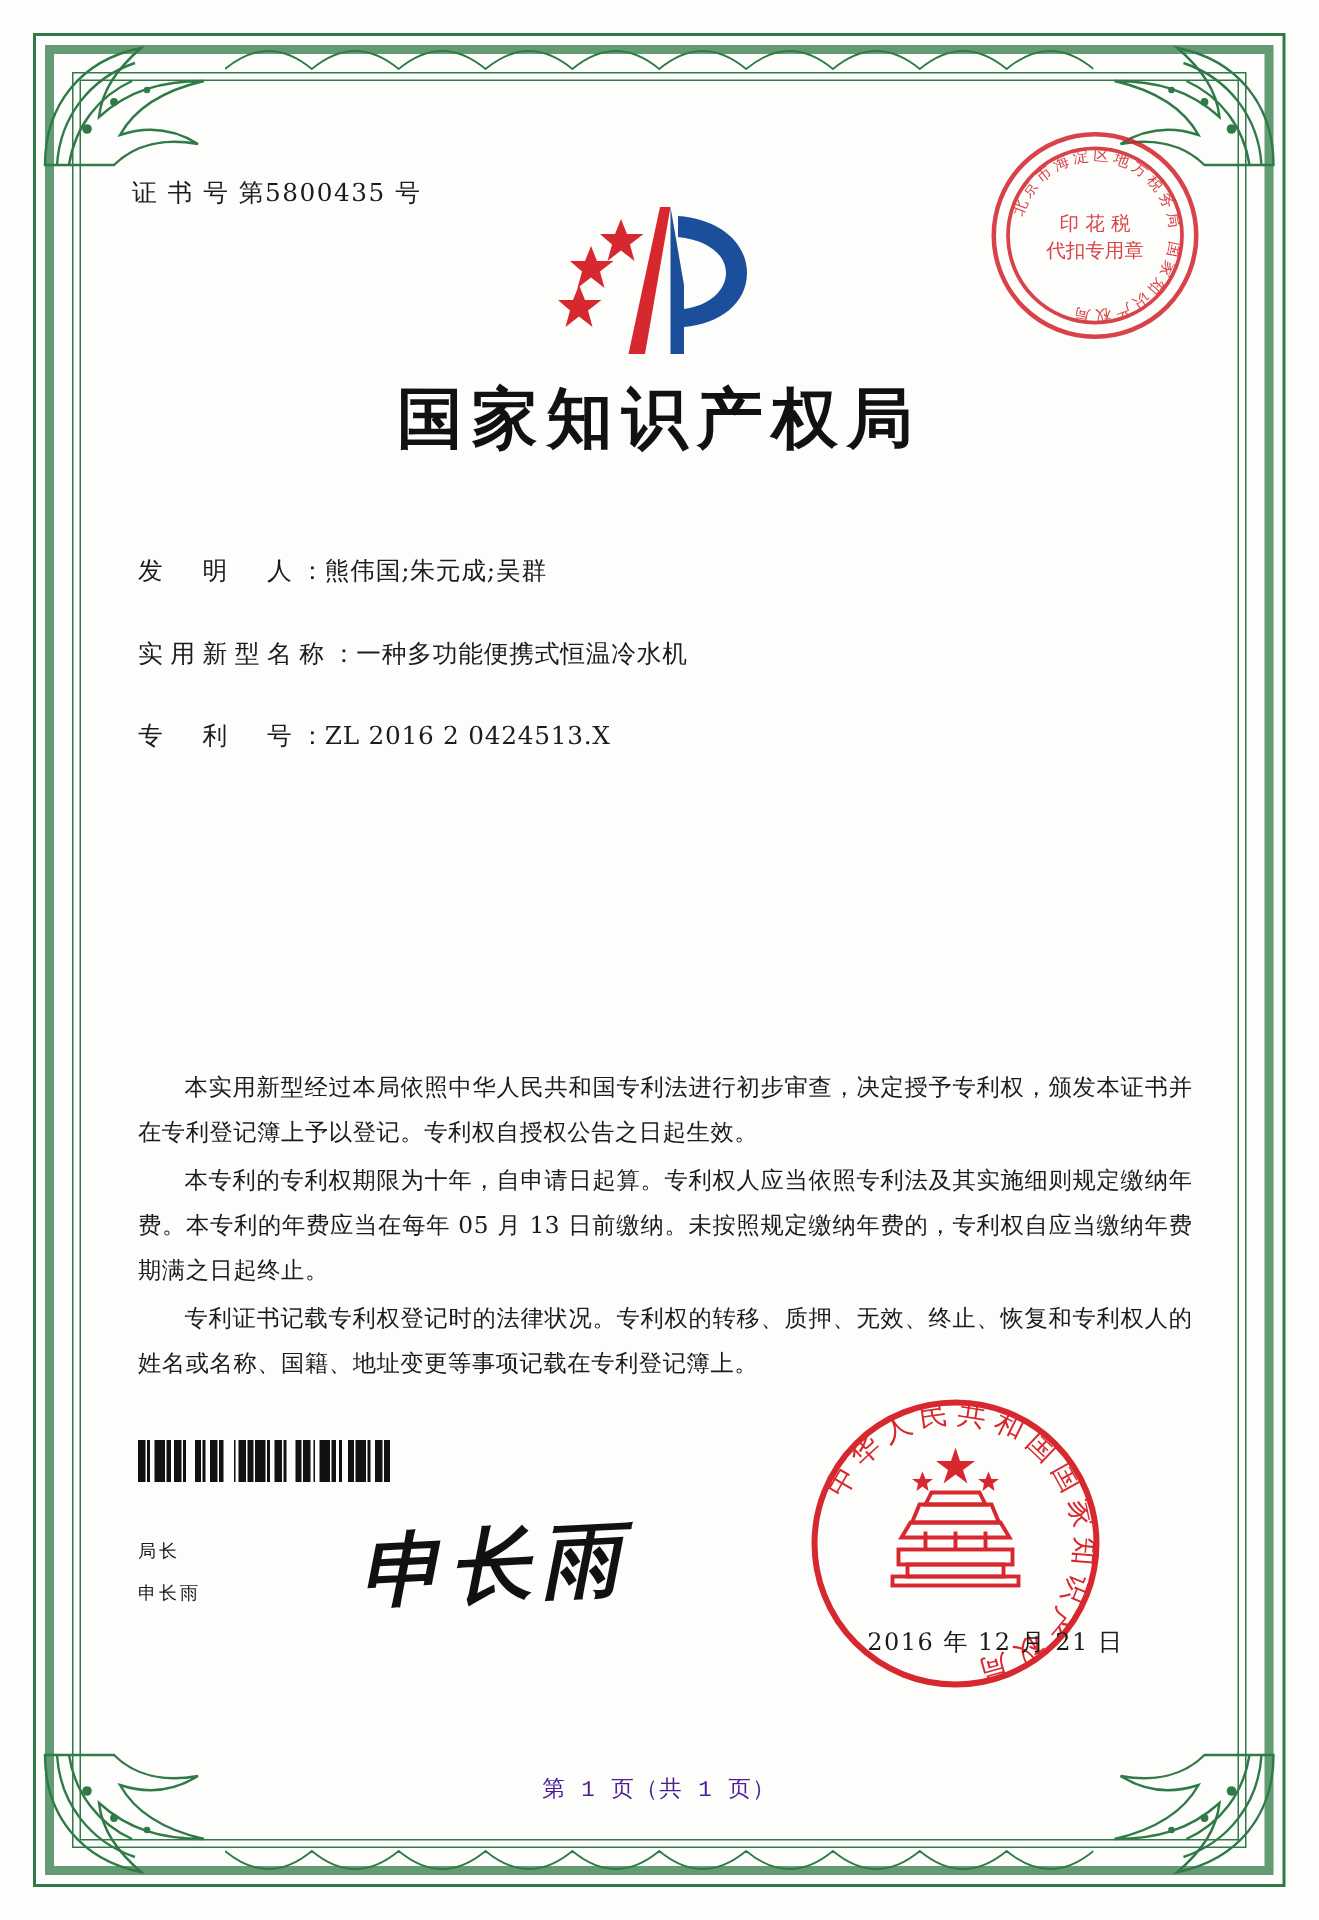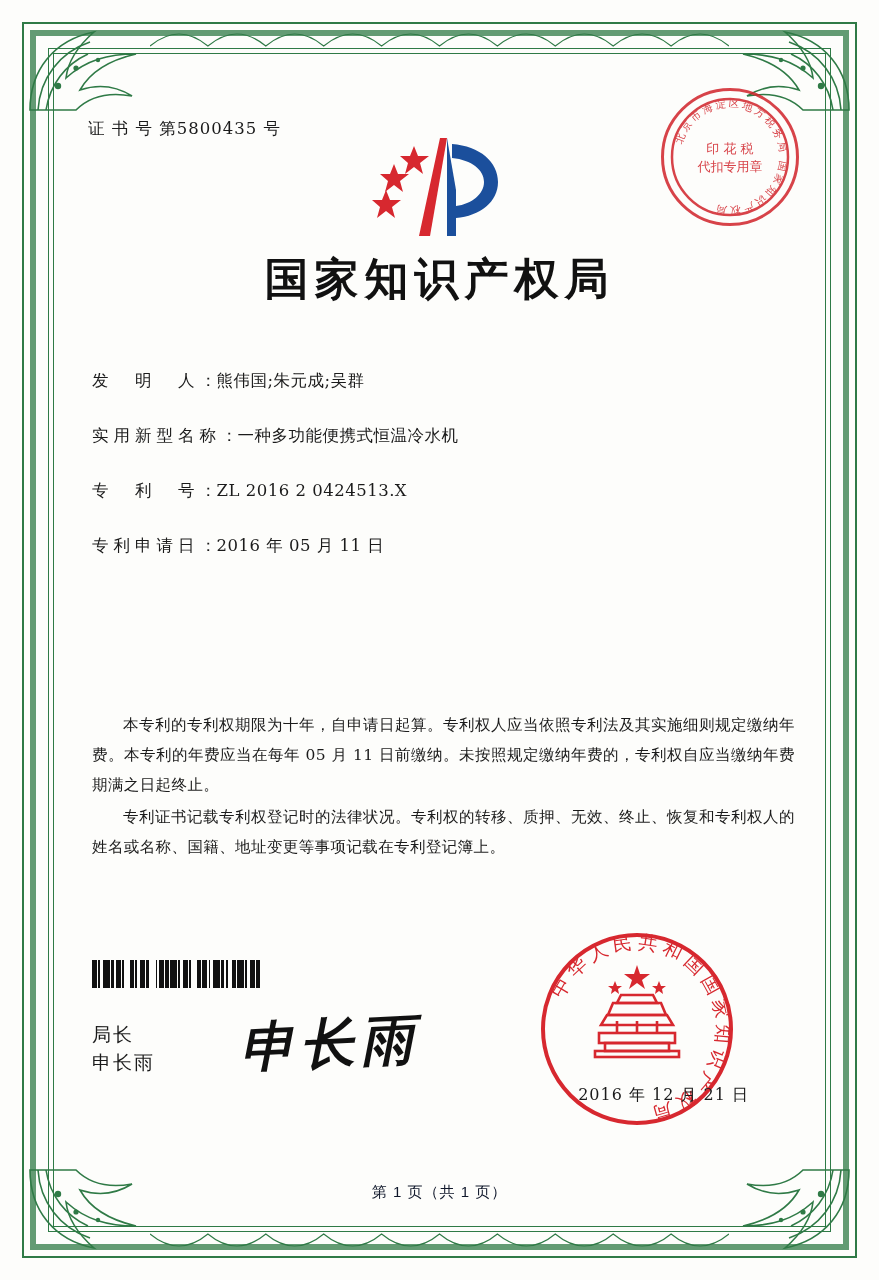--- a/index.html
+++ b/index.html
@@ -184,21 +184,21 @@
     display: block;
     background: #111;
     height: 100%;
   }
 
   .signature-block {
     position: absolute;
     left: 22px;
     top: 950px;
     font-family: "DejaVu Serif", "Liberation Serif", serif;
-    font-size: 19px;
+    font-size: 12px;
     line-height: 28px;
     letter-spacing: 2px;
   }
   .handwriting {
     position: absolute;
     left: 170px;
     top: 938px;
     font-family: "DejaVu Serif", "Liberation Serif", serif;
     font-size: 54px;
     font-style: italic;
@@ -230,23 +230,23 @@
     font-family: "DejaVu Serif", "Liberation Serif", serif;
   }
 
   .page-footer {
     position: absolute;
     left: 0;
     right: 0;
     bottom: 8px;
     text-align: center;
     font-size: 15px;
-    color: #0f172a;
+    color: #4c1d95;
     letter-spacing: 1px;
-    font-family: Liberation Sans, sans-serif;
+    font-family: Liberation Mono, monospace;
   }
 </style>
 </head>
 <body>
 
 <div class="page">
 
   <div class="border-outer"></div>
   <div class="border-mid"></div>
   <div class="border-inner"></div>
@@ -340,27 +340,25 @@
     <div class="fields">
       <div class="field">
         <span class="lbl">发　明　人</span><span>：</span><span class="val">熊伟国;朱元成;吴群</span>
       </div>
       <div class="field">
         <span class="lbl">实用新型名称</span><span>：</span><span class="val">一种多功能便携式恒温冷水机</span>
       </div>
       <div class="field">
         <span class="lbl">专　利　号</span><span>：</span><span class="val">ZL 2016 2 0424513.X</span>
       </div>
-      <div class="field">
-        <span class="lbl">专利申请日</span><span>：</span><span class="val">2016 年 05 月 11 日</span>
-      </div>
     </div>
 
     <div class="paragraphs">
-      <p>本专利的专利权期限为十年，自申请日起算。专利权人应当依照专利法及其实施细则规定缴纳年费。本专利的年费应当在每年 05 月 11 日前缴纳。未按照规定缴纳年费的，专利权自应当缴纳年费期满之日起终止。</p>
+      <p>本实用新型经过本局依照中华人民共和国专利法进行初步审查，决定授予专利权，颁发本证书并在专利登记簿上予以登记。专利权自授权公告之日起生效。</p>
+      <p>本专利的专利权期限为十年，自申请日起算。专利权人应当依照专利法及其实施细则规定缴纳年费。本专利的年费应当在每年 05 月 13 日前缴纳。未按照规定缴纳年费的，专利权自应当缴纳年费期满之日起终止。</p>
       <p>专利证书记载专利权登记时的法律状况。专利权的转移、质押、无效、终止、恢复和专利权人的姓名或名称、国籍、地址变更等事项记载在专利登记簿上。</p>
     </div>
 
     <div class="barcode">
         <i style="width: 4.8px; background: rgb(17, 17, 17);"></i>
         <i style="width: 1.6px; background: transparent;"></i>
         <i style="width: 1.6px; background: rgb(17, 17, 17);"></i>
         <i style="width: 3.2px; background: transparent;"></i>
         <i style="width: 6.4px; background: rgb(17, 17, 17);"></i>
         <i style="width: 1.6px; background: transparent;"></i>

